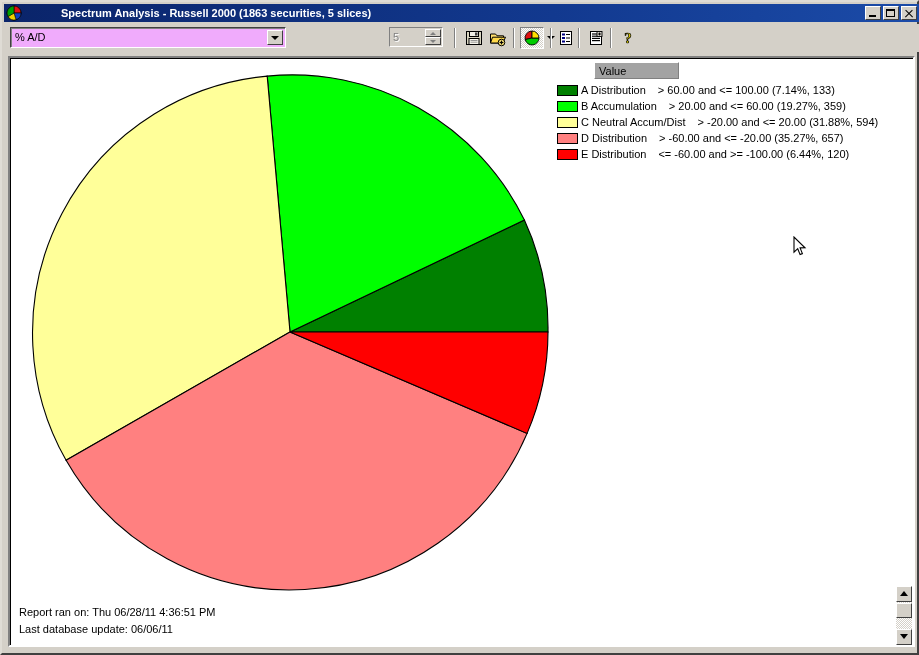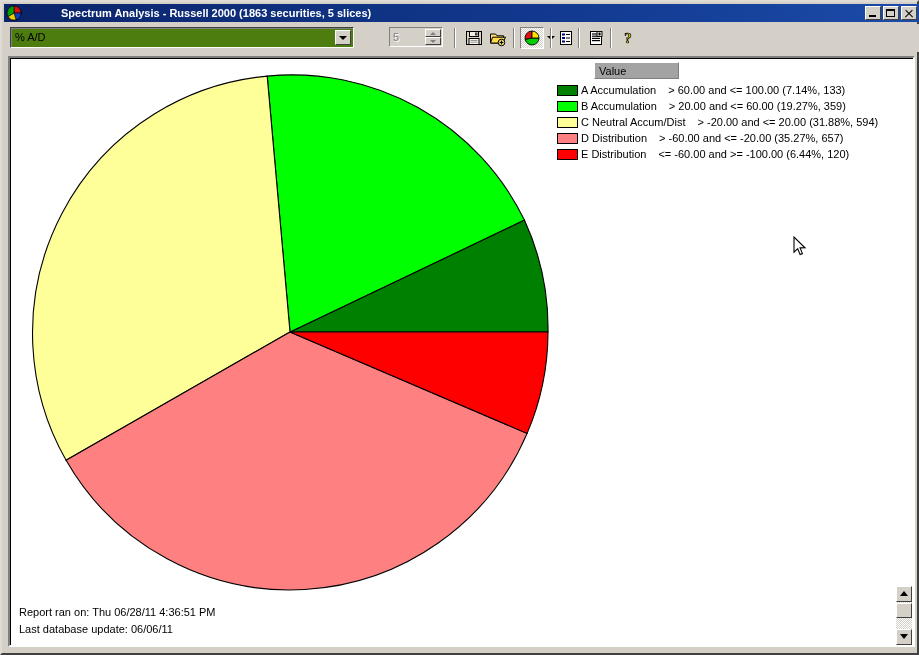--- a/index.html
+++ b/index.html
@@ -114,23 +114,23 @@
     width: 915px;
     height: 28px;
     background: #d4d0c8;
     display: flex;
     align-items: center;
     box-sizing: border-box;
   }
   .combo {
     position: absolute;
     left: 6px; top: 3px;
-    width: 344px;
+    width: 276px;
     height: 21px;
-    background: #4d7c0f;
+    background: #f0abfc;
     border-left: 1px solid #404040;
     border-top: 1px solid #404040;
     border-right: 1px solid #ffffff;
     border-bottom: 1px solid #ffffff;
     box-sizing: border-box;
     display: flex;
     align-items: center;
   }
   .combo-inner {
     position: absolute;
@@ -560,21 +560,21 @@
       </svg>
 
       <div class="legend">
         <div class="legend-header">
           <div class="lh-cell lh-value">Value</div>
         </div>
         <div class="legend-rows">
 
           <div class="legend-row">
             <span class="swatch" style="background:#008000"></span>
-            <span class="lg-label">A Accumulation</span>
+            <span class="lg-label">A Distribution</span>
             <span class="lg-desc">&gt; 60.00 and &lt;= 100.00 (7.14%, 133)</span>
           </div>
 
           <div class="legend-row">
             <span class="swatch" style="background:#00FF00"></span>
             <span class="lg-label">B Accumulation</span>
             <span class="lg-desc">&gt; 20.00 and &lt;= 60.00 (19.27%, 359)</span>
           </div>
 
           <div class="legend-row">

